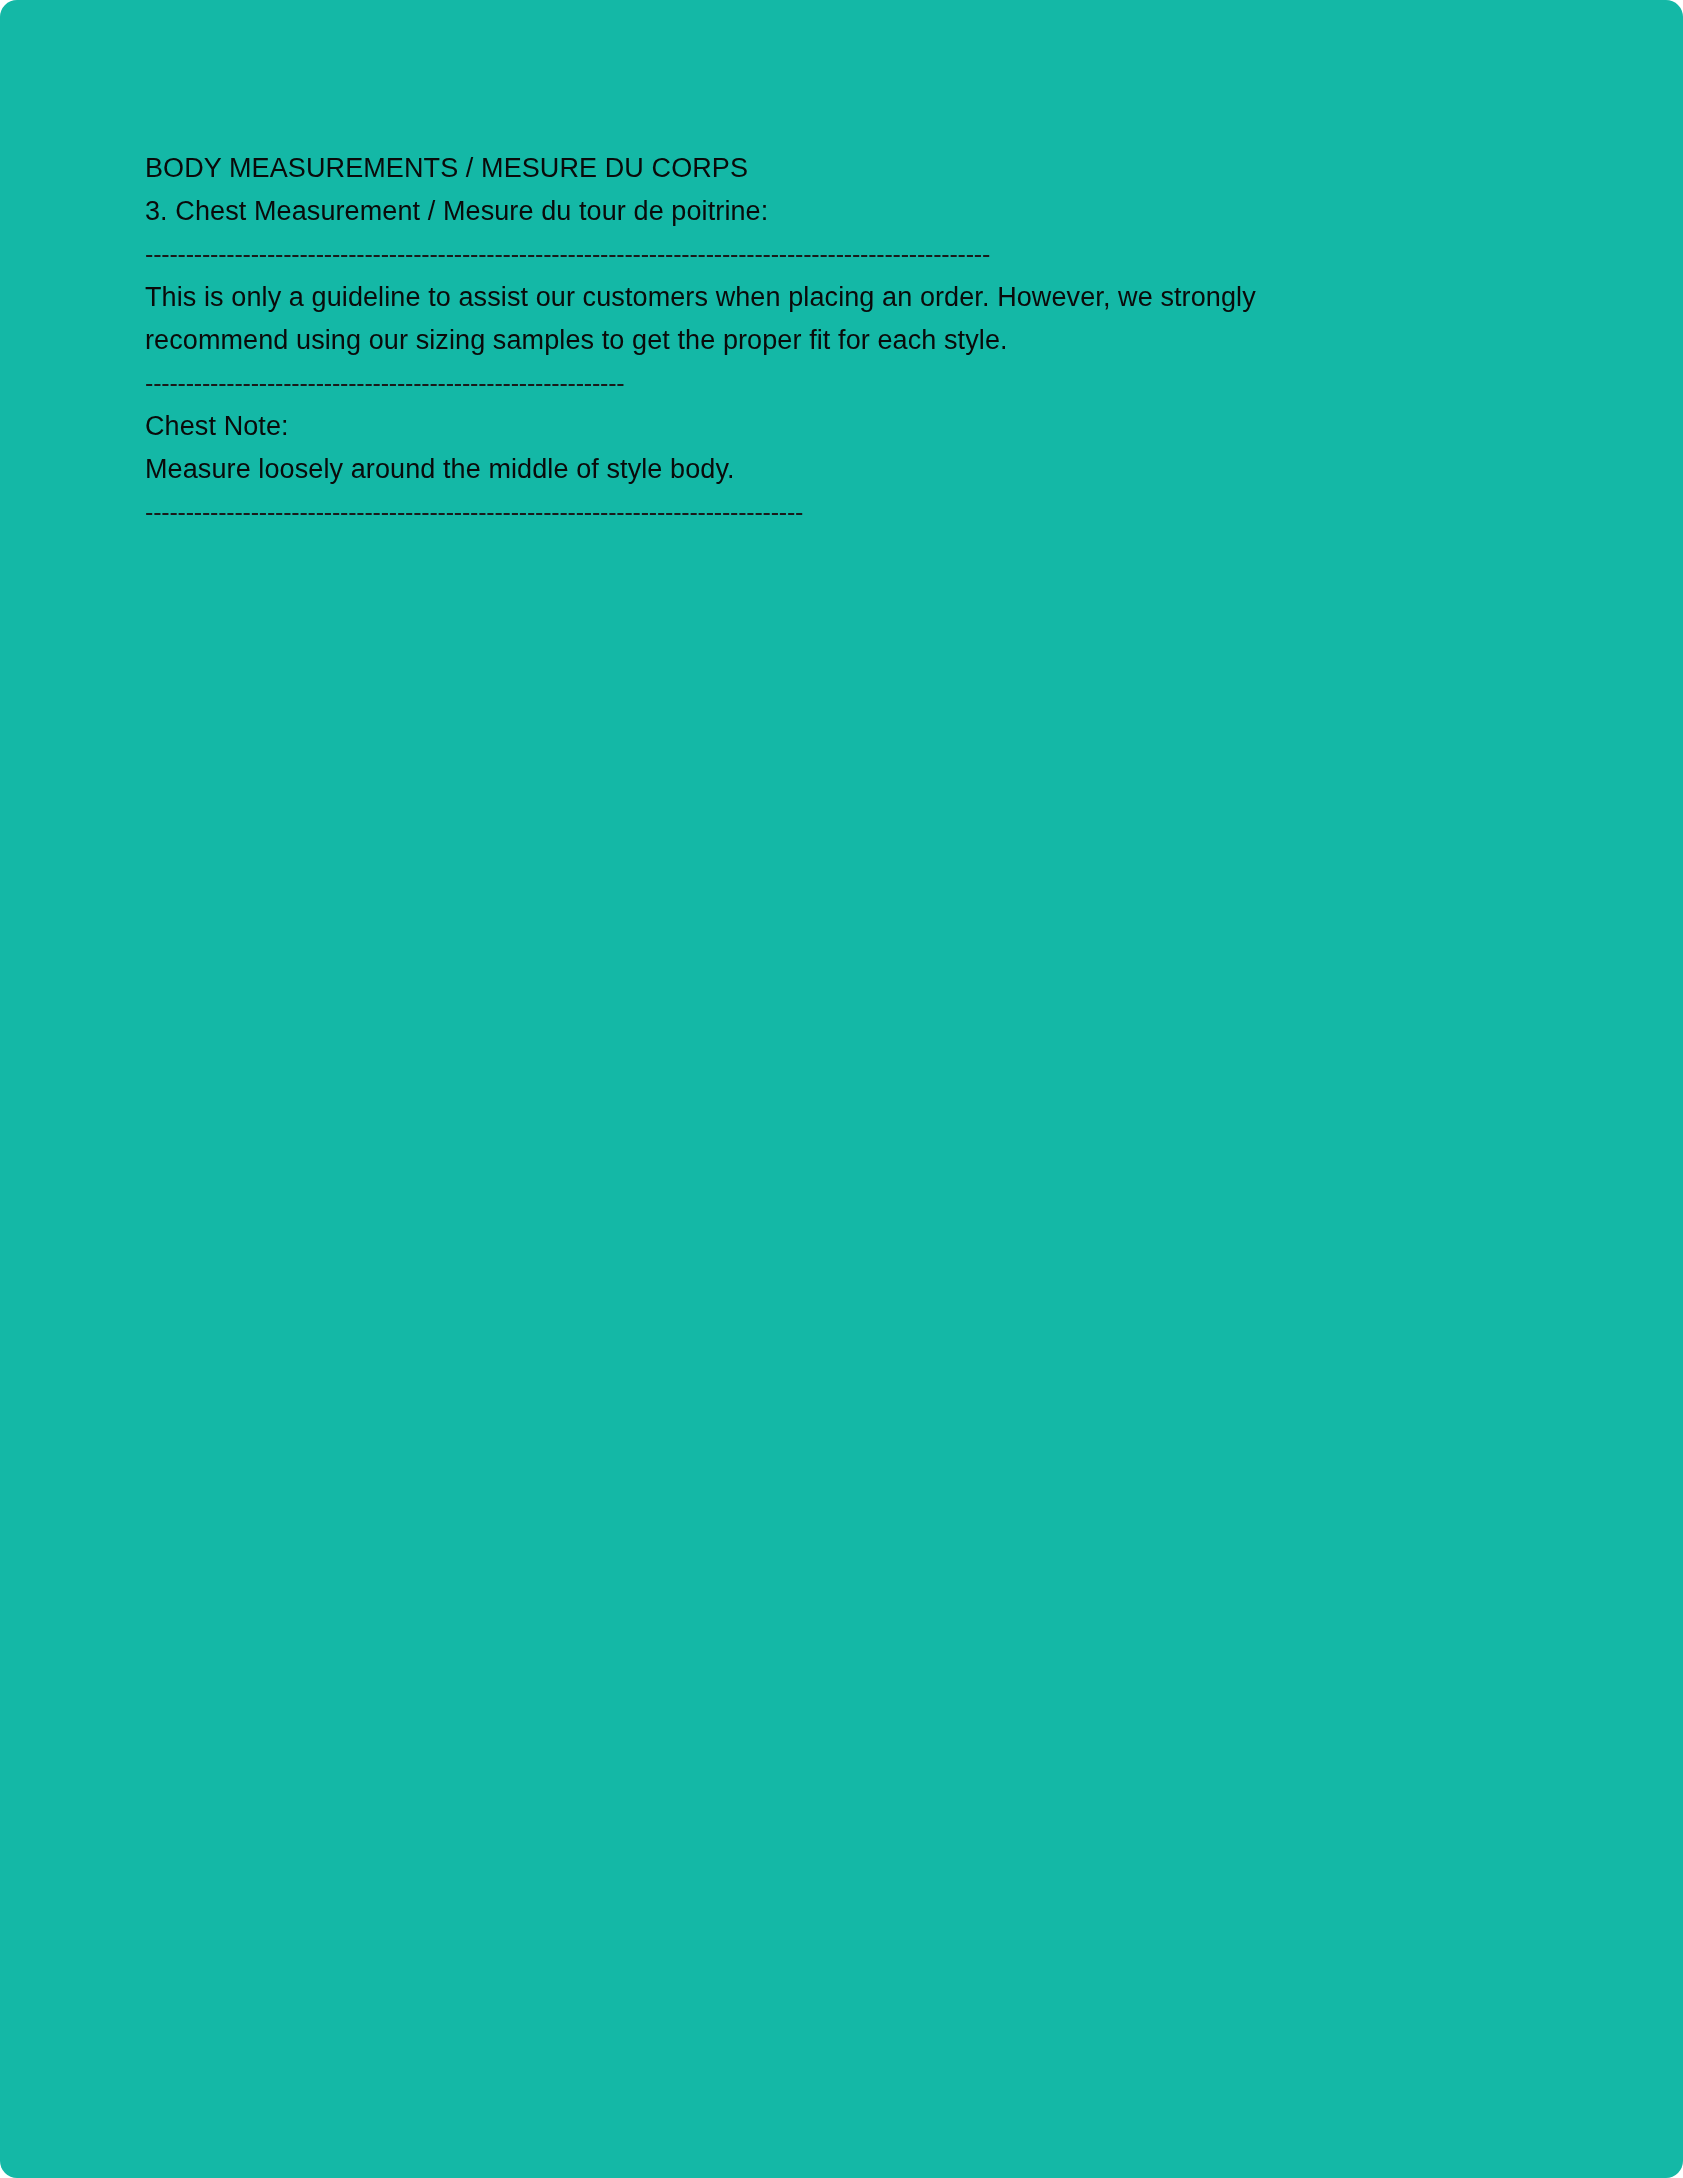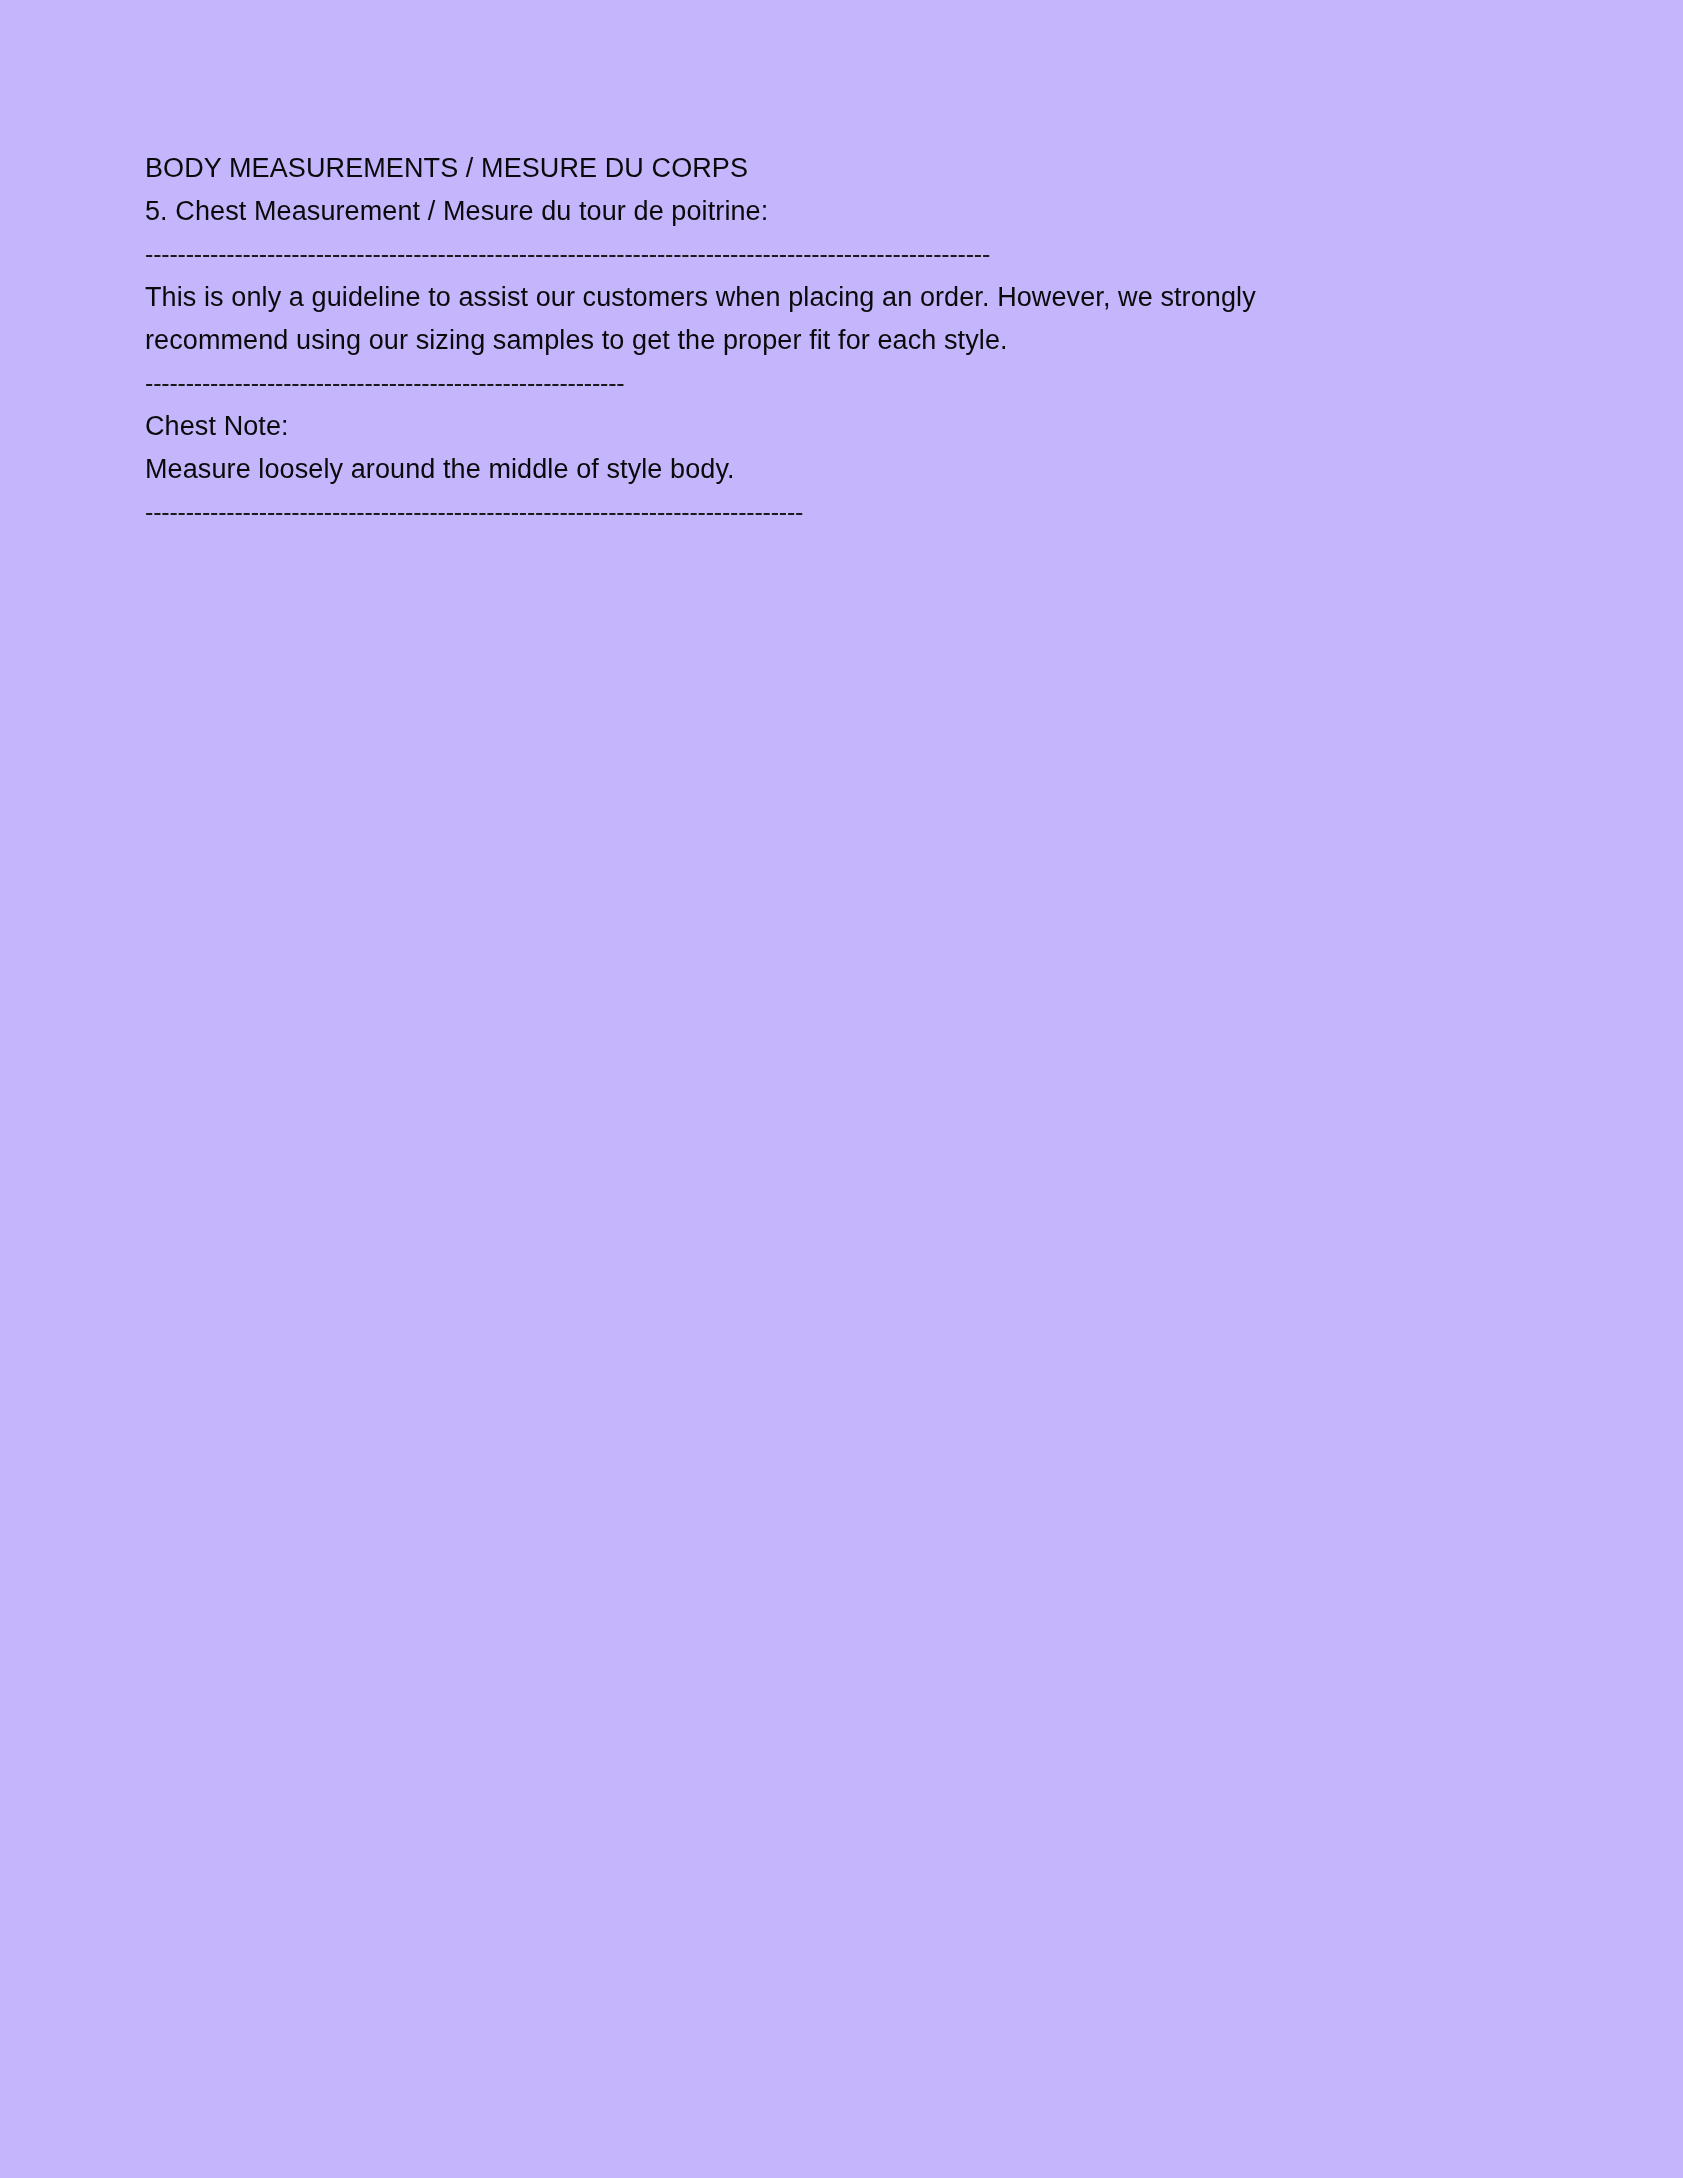--- a/index.html
+++ b/index.html
@@ -14,21 +14,22 @@
     font-family: "Liberation Sans", sans-serif;
     color: #000000;
     overflow: hidden;
   }
   .page {
     position: absolute;
     left: 0;
     top: 0;
     width: 1683px;
     height: 2178px;
-    background: #c4b5fd;
+    background: #14b8a6;
+    border-radius: 17px;
   }
   .doc-body {
     position: absolute;
     left: 145px;
     top: 147px;
     width: 1297px;
   }
   .line {
     font-size: 27px;
     line-height: 43px;
@@ -62,21 +63,21 @@
   }
 </style>
 </head>
 <body>
 
 <div class="page">
   <div class="doc-body">
 
     <div class="line">BODY MEASUREMENTS / MESURE DU CORPS</div>
 
-    <div class="line">5. Chest Measurement / Mesure du tour de poitrine:</div>
+    <div class="line">3. Chest Measurement / Mesure du tour de poitrine:</div>
 
 
     <div class="rule long">--------------------------------------------------------------------------------------------------------</div>
 
     <div class="para">This is only a guideline to assist our customers when placing an order. However, we strongly recommend using our sizing samples to get the proper fit for each style.</div>
 
     <div class="rule short">-----------------------------------------------------------</div>
 
     <div class="line">Chest Note:</div>
 

